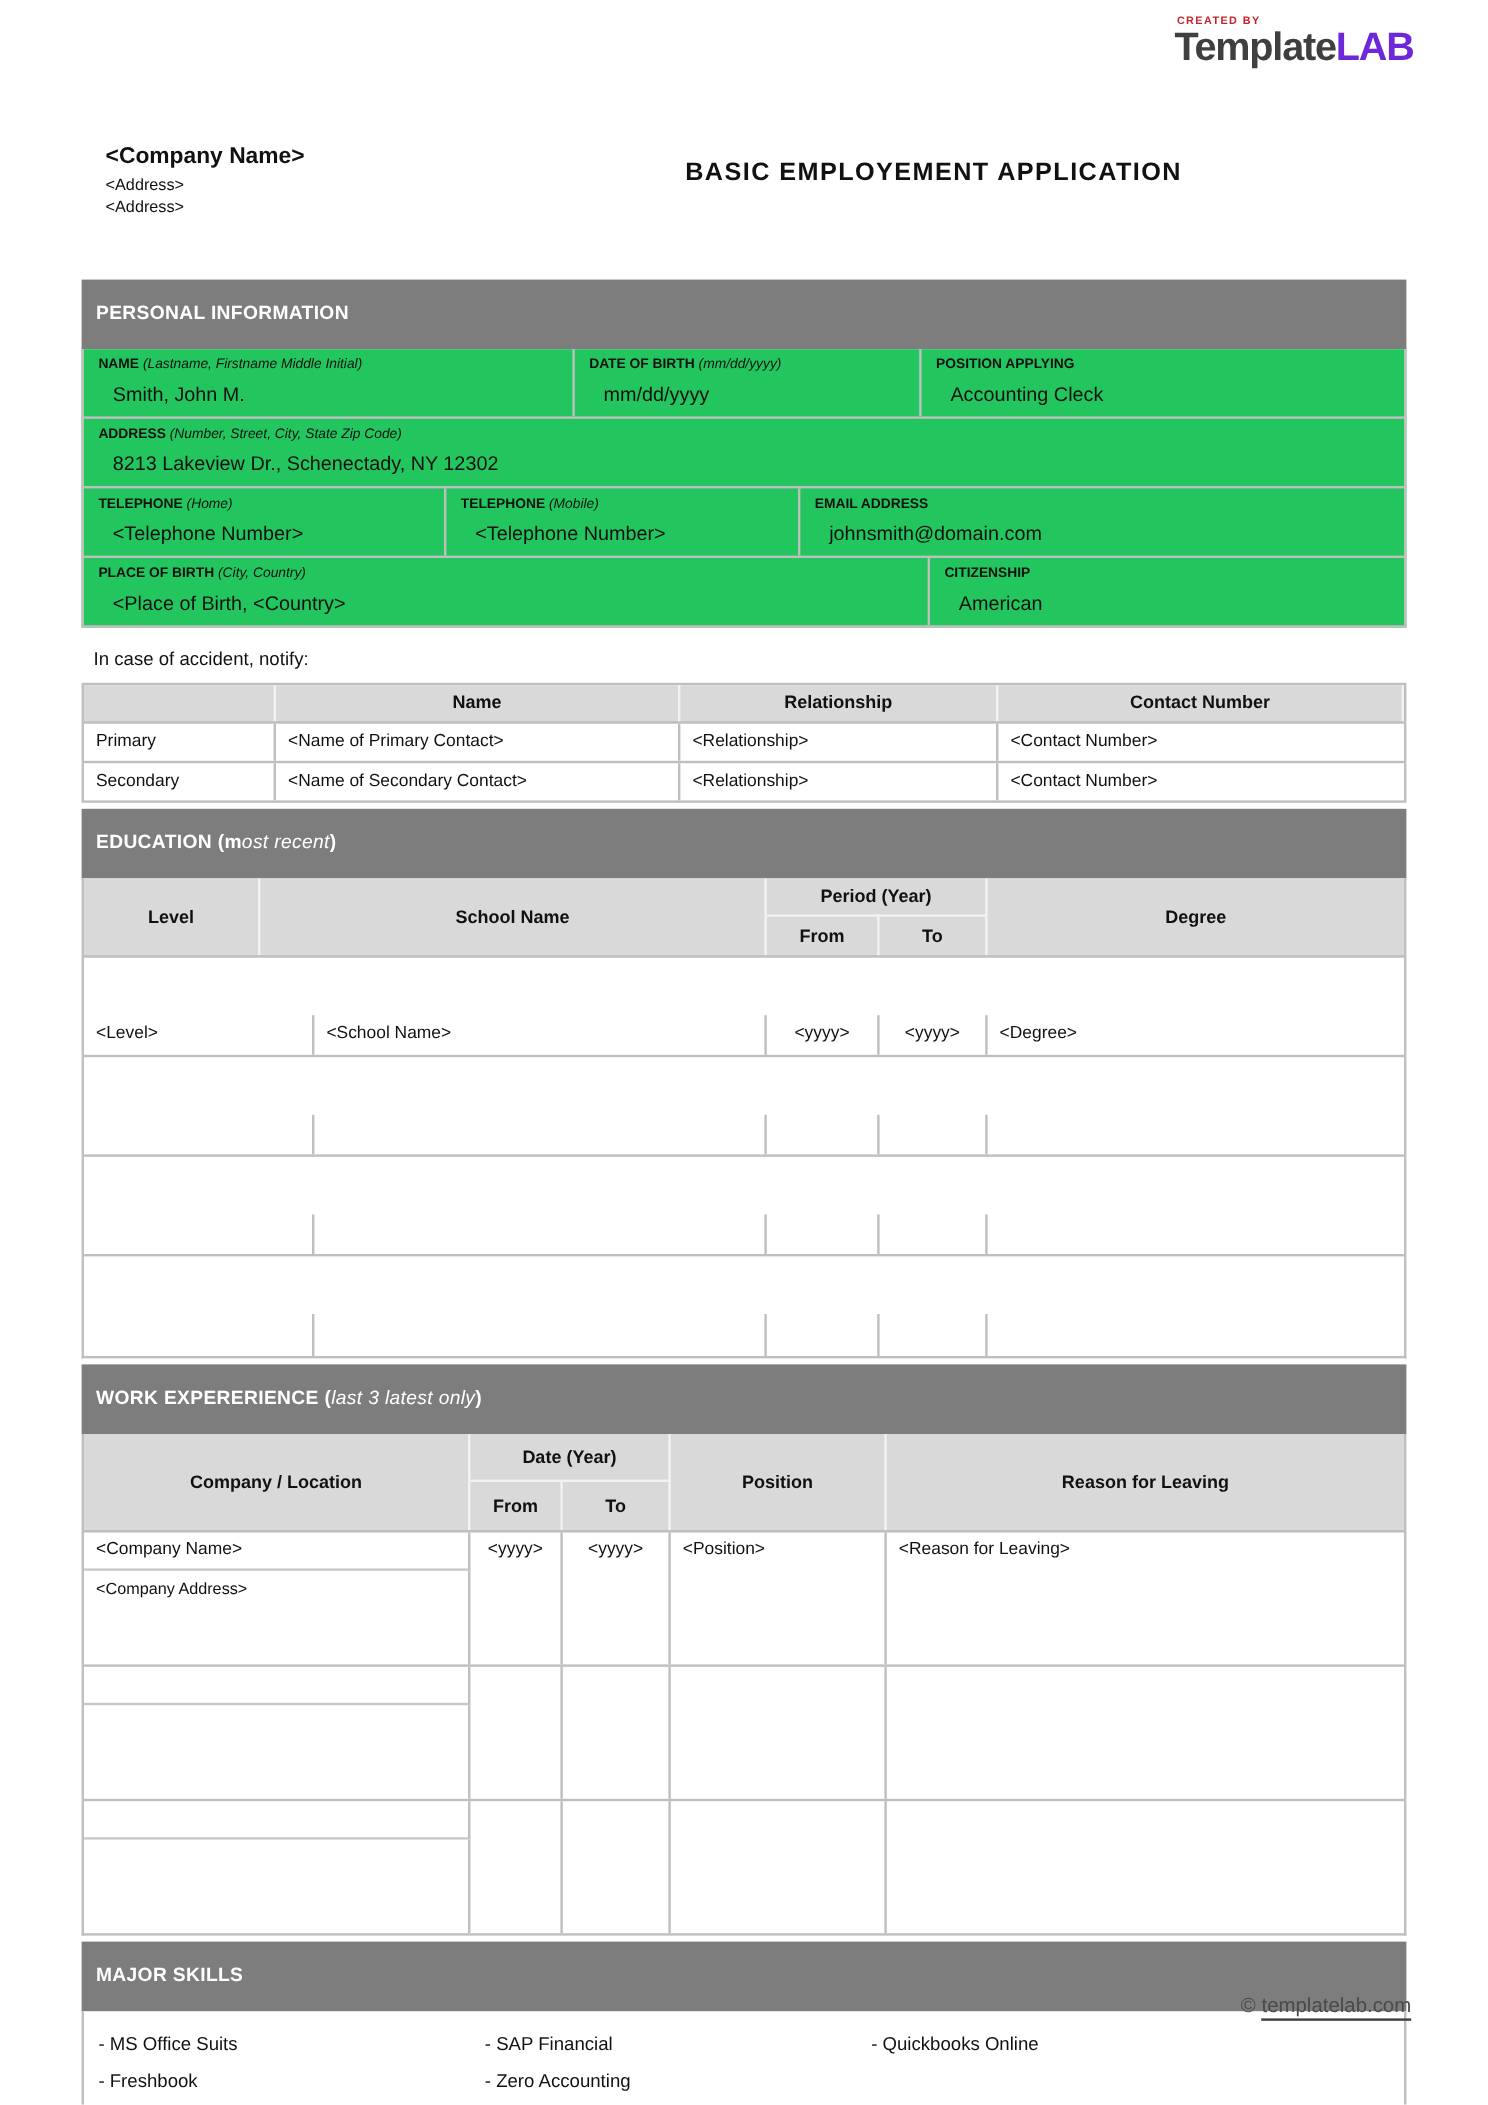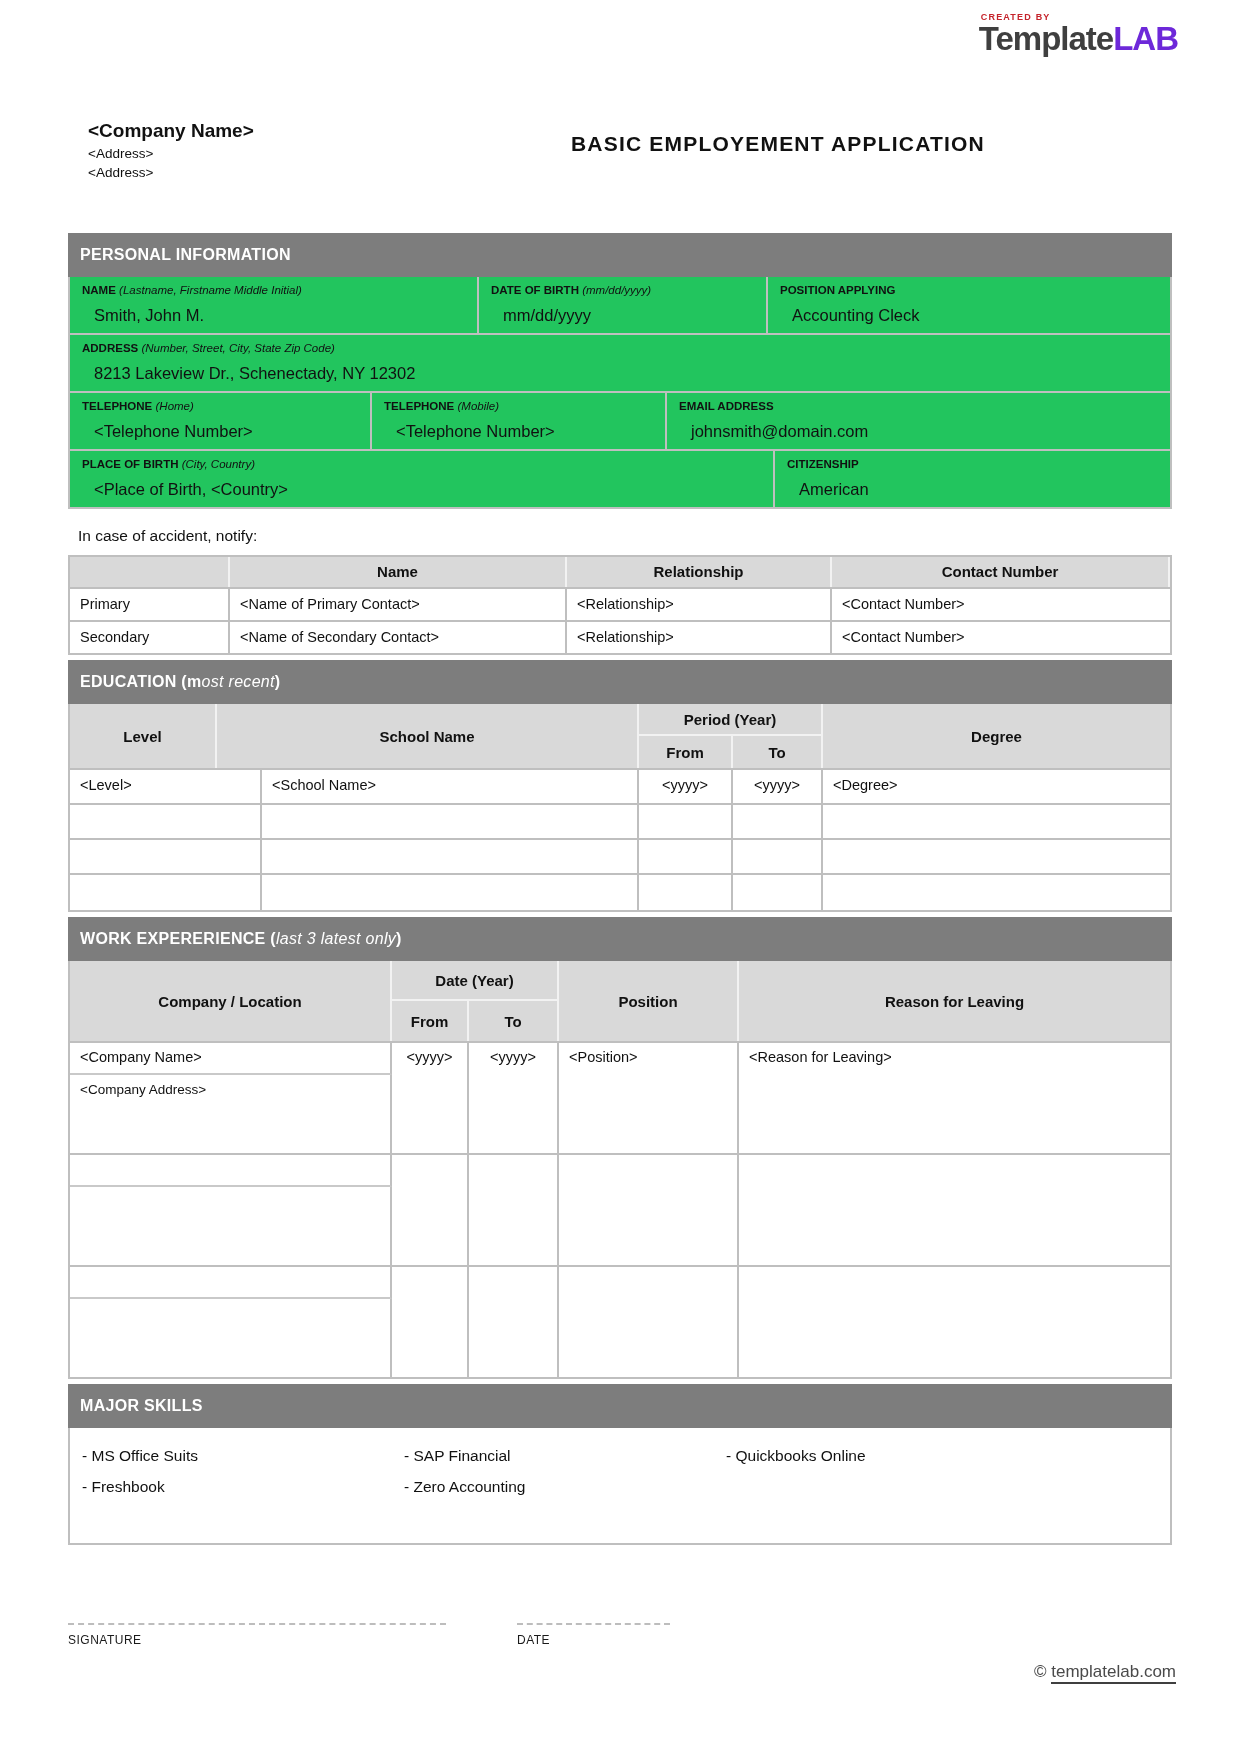--- a/index.html
+++ b/index.html
@@ -15,21 +15,21 @@
   .brand-red  { color: #6d28d9; }
 
   
   .doc-header { position: relative; margin: 120px 68px 0 68px; height: 72px; }
   .company-name { font-size: 19px; font-weight: bold; margin-left: 20px; }
   .company-address { font-size: 13.5px; margin-left: 20px; margin-top: 4px; }
   .doc-title { position: absolute; left: 450px; width: 520px; top: 12px; text-align: center;
                font-size: 21px; font-weight: bold; letter-spacing: 1.2px; white-space: nowrap; }
 
   
-  .section-bar { margin: 0 68px; height: 44px; background: #7d7d7d; color: #fff;
+  .section-bar { margin: 0 68px; height: 58px; background: #7d7d7d; color: #fff;
                  display: flex; align-items: center; padding-left: 12px;
                  font-size: 16px; font-weight: bold; letter-spacing: .3px; }
   .section-bar i { font-weight: normal; }
   .bar-personal { margin-top: 41px; }
   .bar-edu, .bar-work, .bar-skills { margin-top: 5px; }
 
   
   .pi-table { margin: 0 68px; border: 2px solid #bfbfbf; border-top: none; background: #22c55e; }
   .pi-row { display: grid; border-bottom: 2px solid #bfbfbf; }
   .pi-row:last-child { border-bottom: none; }
@@ -62,21 +62,21 @@
                 border-bottom: 2px solid #bfbfbf; }
   .edu-header > div { display: flex; align-items: center; justify-content: center;
                       border-right: 2px solid #f2f2f2; }
   .eh-level  { grid-area: lv; }
   .eh-school { grid-area: sc; }
   .eh-period { grid-area: pe; border-bottom: 2px solid #f2f2f2; }
   .eh-from   { grid-area: fr; }
   .eh-to     { grid-area: to; }
   .eh-degree { grid-area: dg; border-right: none !important; }
   .edu-row { display: grid; grid-template-columns: 192px 377px 94px 90px 1fr;
-             border-bottom: 2px solid #bfbfbf; min-height: 35px; }
+             border-bottom: 2px solid #bfbfbf; min-height: 35px; margin-top: 48px; }
   .edu-row:last-child { border-bottom: none; }
   .edu-row > div { border-right: 2px solid #bfbfbf; font-size: 14.5px; padding: 7px 8px 6px 10px; }
   .edu-row > div:last-child { border-right: none; }
   .cell-center { text-align: center; padding-left: 2px !important; padding-right: 2px !important; }
 
   
   .work-table { margin: 0 68px; border: 2px solid #bfbfbf; border-top: none; }
   .work-header { display: grid; grid-template-columns: 322px 77px 90px 180px 1fr;
                  grid-template-rows: 40px 40px;
                  grid-template-areas: "co da da po re" "co fr to po re";

